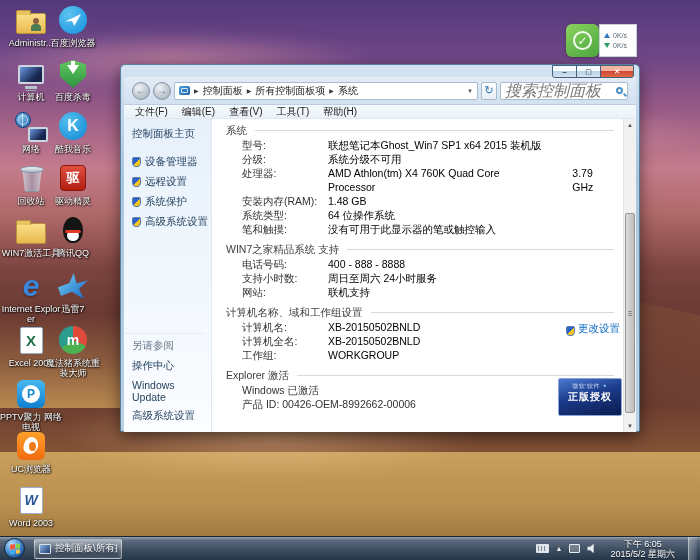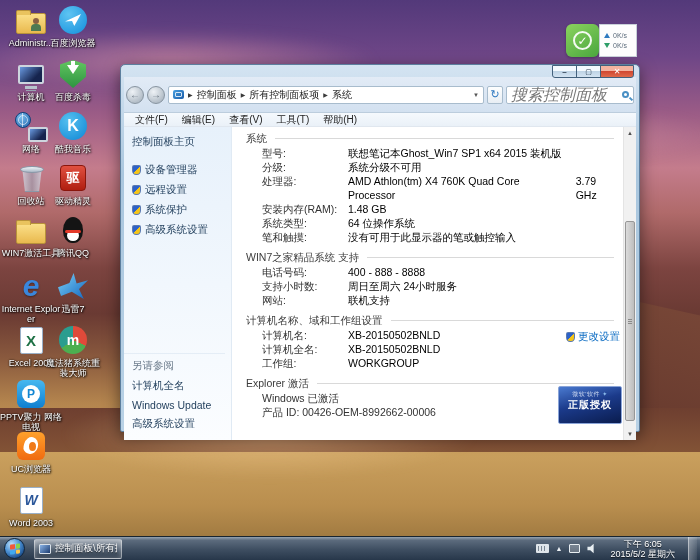--- a/index.html
+++ b/index.html
@@ -89,21 +89,21 @@
   .window{position:absolute;left:120px;top:64px;width:520px;height:368px;background:linear-gradient(180deg,#d4e4f2,#a9c6de 30%,#b9d2e6);border:1px solid #5d7f9e;border-radius:5px 5px 2px 2px;box-shadow:0 5px 16px rgba(0,0,0,.5);padding:0 3px 3px;z-index:4}
   .titlebar{height:12px;position:relative}
   .caption-btns{position:absolute;top:0;right:2px;display:flex}
   .cbtn{width:25px;height:13px;border:1px solid #43617c;background:linear-gradient(#f4fafe 0 45%,#bdd2e4 45%,#d4e4f2);display:flex;align-items:center;justify-content:center;font-size:8px;color:#234;margin-left:-1px}
   .cbtn.min{border-radius:0 0 0 3px}
   .cbtn.min::after{content:"–";font-weight:bold}
   .cbtn.max::after{content:"▢";font-size:7px}
   .cbtn.close{width:34px;background:linear-gradient(#f4b4a0 0 45%,#cf4530 45%,#e06a4a);color:#fff;border-radius:0 0 3px 0}
   .cbtn.close::after{content:"✕";font-size:8px}
 
-  .navbar{height:36px;background:linear-gradient(#e2ebf6,#d3e1f0);display:flex;align-items:center;padding:0 2px;gap:3px;border-bottom:1px solid #bccddd}
+  .navbar{height:28px;background:linear-gradient(#e2ebf6,#d3e1f0);display:flex;align-items:center;padding:0 8px;gap:3px;border-bottom:1px solid #bccddd}
   .navbtn{width:18px;height:18px;border-radius:50%;background:radial-gradient(circle at 35% 30%,#eef2f6,#9daab6);border:1px solid #8794a0;color:#6a7682;font-size:10px;display:flex;align-items:center;justify-content:center;flex-shrink:0}
   .navbtn.back::after{content:"←"}
   .navbtn.fwd::after{content:"→"}
   .bc-field{flex:1;height:18px;background:#fff;border:1px solid #a8bccd;border-radius:2px;display:flex;align-items:center;font-size:10px;color:#222;padding:0 4px;gap:4px;overflow:hidden;white-space:nowrap}
   .bc-icon{width:11px;height:9px;border-radius:2px;background:linear-gradient(135deg,#4aa0e0,#1a5ca8);flex-shrink:0;position:relative}
   .bc-icon::after{content:"";position:absolute;inset:2px;border:1px solid rgba(255,255,255,.8);border-radius:1px}
   .bc-sep{font-size:6px;color:#3a3a3a}
   .bc-sep::after{content:"▶"}
   .bc-dd{margin-left:auto;font-size:6px;color:#555}
   .bc-dd::after{content:"▼"}
@@ -112,40 +112,40 @@
   .searchbox{width:128px;height:18px;background:#fff;border:1px solid #a8bccd;border-radius:2px;display:flex;align-items:center;padding:0 4px;flex-shrink:0}
   .searchbox input{border:0;outline:0;flex:1;width:100%;font-size:16px;font-style:italic;color:#777;background:transparent;font-family:inherit}
   .searchbox input::placeholder{color:#777;font-style:italic}
   .mag{width:7px;height:7px;border:2px solid #4a90c4;border-radius:50%;position:relative;flex-shrink:0}
   .mag::after{content:"";position:absolute;left:5px;top:5px;width:4px;height:2px;background:#4a90c4;transform:rotate(45deg)}
 
   .menubar{height:14px;background:linear-gradient(#f5f9fd,#eaf1f8);display:flex;padding-left:4px;font-size:10px;color:#222;border-bottom:1px solid #e0e7ef;align-items:center}
   .menu-item{padding:0 7px;line-height:14px}
 
   .win-body{display:flex;height:calc(100% - 12px - 23px - 15px);background:#fff;position:relative}
-  .sidebar{width:108px;background:linear-gradient(180deg,#e7f1fb,#fbfdff);border-right:1px solid #e0eaf4;position:relative;font-size:10.5px;color:#1e3c5a;flex-shrink:0}
+  .sidebar{width:88px;background:linear-gradient(180deg,#e7f1fb,#fbfdff);border-right:1px solid #e0eaf4;position:relative;font-size:10.5px;color:#1e3c5a;flex-shrink:0}
   .sb-home{padding:8px 0 0 8px;cursor:pointer}
   .sb-tasks{margin-top:14px;display:flex;flex-direction:column;gap:6px;padding-left:8px}
   .sb-task{display:flex;align-items:center;gap:4px;cursor:pointer}
   .shield{width:9px;height:10px;background:linear-gradient(135deg,#2d62c8 49%,#f5c518 51%);border:1px solid #5a7ab0;border-radius:2px 2px 45% 45%;flex-shrink:0}
   .sb-bottom{position:absolute;bottom:3px;left:0;right:6px;padding:5px 0 0 8px;border-top:1px solid #e4edf6}
   .sb-bottom .hdr{color:#6a7a8a;margin-bottom:6px}
   .sb-bottom .itm{margin-bottom:6px;cursor:pointer}
 
   .content{flex:1;position:relative;padding:4px 22px 0 14px;font-size:10.5px;color:#333;overflow:hidden}
   .section{position:relative;margin-top:6px}
   .section.first{margin-top:0}
   .sec-hdr{display:flex;align-items:center;color:#3c3c3c;height:15px}
   .sec-hdr .line{flex:1;height:1px;background:#d9d9d9;margin-left:8px}
   .row{display:flex;line-height:14px;min-height:14px}
   .row .lbl{width:102px;flex-shrink:0}
   .row .val{color:#000}
   .link{color:#0b6bc2;cursor:pointer}
   .extra{margin-left:36px;color:#000}
-  .change-link{position:absolute;right:-6px;top:17px;display:flex;gap:3px;align-items:center;font-size:10.5px}
+  .change-link{position:absolute;right:-6px;top:17px;display:flex;gap:3px;align-items:flex-end;font-size:10.5px}
   .act-lines{padding-left:16px;line-height:14px}
   .act-badge{position:absolute;right:-8px;top:10px;width:64px;height:38px;background:linear-gradient(165deg,#4a7ad0 0%,#1b3a8a 45%,#0a1c4e 100%);border:1px solid #8aa4d8;border-radius:2px;color:#fff;text-align:center;padding-top:3px;cursor:pointer}
   .act-badge .b1{font-size:6px;color:#cdd9f0;letter-spacing:.5px}
   .act-badge .b1::after{content:" ✦";color:#8fc0f0}
   .act-badge .b2{font-size:10px;font-weight:bold;letter-spacing:1px;line-height:12px}
 
   .scrollbar{position:absolute;right:0;top:0;bottom:0;width:13px;background:#f1f1f1;border-left:1px solid #e4e4e4}
   .sb-up,.sb-down{position:absolute;left:0;right:0;height:12px;font-size:6px;color:#505050;text-align:center;line-height:12px}
   .sb-up{top:0}.sb-up::after{content:"▲"}
   .sb-down{bottom:0}.sb-down::after{content:"▼"}
@@ -363,21 +363,21 @@
             <span class="shield"></span>
             <span>系统保护</span>
           </div>
         <div class="sb-task">
             <span class="shield"></span>
             <span>高级系统设置</span>
           </div>
       </div>
       <div class="sb-bottom">
         <div class="hdr">另请参阅</div>
-        <div class="itm">计算机全名</div>
+        <div class="itm">操作中心</div>
         <div class="itm">Windows Update</div>
         <div class="itm">高级系统设置</div>
       </div>
     </div>
 
     <div class="content">
 
       <div class="section first">
         <div class="sec-hdr">
             <span>系统</span>

